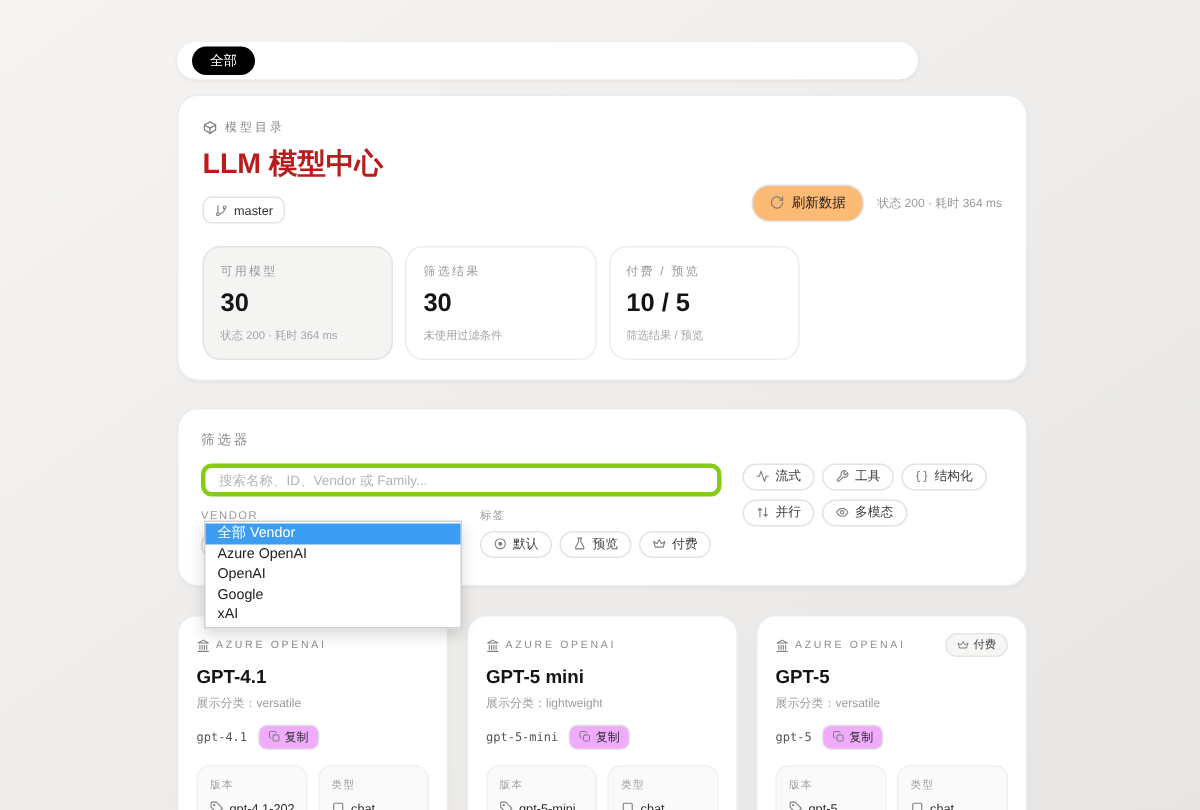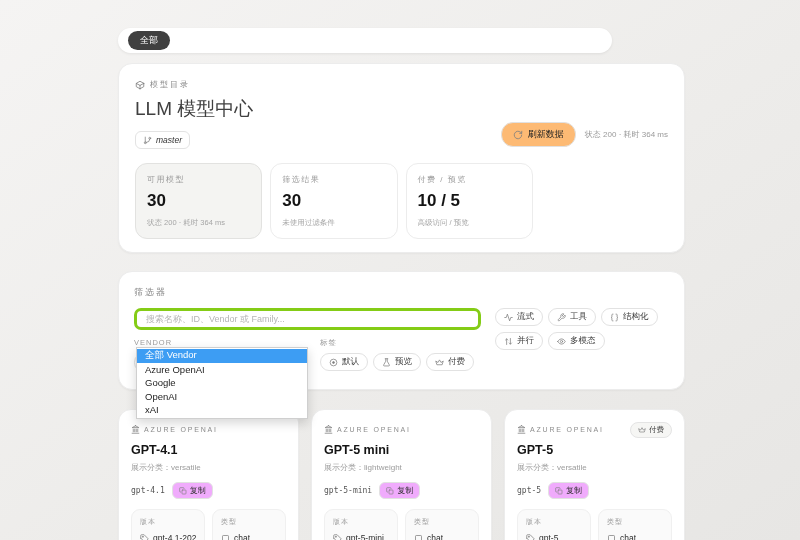--- a/index.html
+++ b/index.html
@@ -7,32 +7,32 @@
   body {
     font-family:"Liberation Sans", sans-serif;
     background:linear-gradient(145deg,#f5f4f3 0%,#edecea 55%,#e7e6e4 100%);
     position:relative; color:#222;
   }
   .col { position:absolute; left:118px; top:0; width:567px; }
 
   
   .searchbar { margin-top:28px; width:494px; height:25px; background:#fff; border-radius:13px;
     box-shadow:0 1px 3px rgba(0,0,0,.07); display:flex; align-items:center; padding-left:10px; }
-  .dark-pill { background:#404040; color:#fff; font-size:9px; padding:5px 12px; border-radius:11px; line-height:1; }
+  .dark-pill { background:#000000; color:#fff; font-size:9px; padding:5px 12px; border-radius:11px; line-height:1; }
 
   
   .card { background:#fff; border:1px solid #ececec; border-radius:14px; box-shadow:0 1px 2px rgba(0,0,0,.04); }
 
   
   .header { margin-top:10px; padding:15px 16px 13px; }
   .header-row { display:flex; justify-content:space-between; align-items:flex-end; }
   .eyebrow { display:flex; align-items:center; gap:5px; font-size:8px; letter-spacing:2px; color:#8a8a8a; }
-  .title { font-size:19px; font-weight:400; color:#404040; margin-top:6px; }
+  .title { font-size:19px; font-weight:700; color:#b91c1c; margin-top:6px; }
   .branch-badge { display:inline-flex; align-items:center; gap:4px; border:1px solid #e3e3e3; border-radius:6px;
-    padding:3px 7px; font-size:8.5px; color:#333; margin-top:9px;font-style:italic; }
+    padding:3px 7px; font-size:8.5px; color:#333; margin-top:9px; }
   .hdr-right { display:flex; align-items:center; gap:9px; padding-bottom:2px; }
   .refresh-btn { display:inline-flex; align-items:center; gap:5px; border:1px solid #e1e1e1; border-radius:12px;
     padding:5px 11px; font-size:9px; color:#222; background:#fdba74; cursor:pointer; }
   .status-text { font-size:8px; color:#9a9a9a; }
 
   .stats { display:grid; grid-template-columns:repeat(4,1fr); gap:8px; margin-top:14px; }
   .stat { border:1px solid #ececec; border-radius:12px; padding:10px 11px; background:#fff; }
   .stat.hl { background:#f4f4f2; border-color:#e2e2e0; }
   .stat-label { font-size:8px; color:#9a9a9a; letter-spacing:1.5px; }
   .stat-value { font-size:17px; font-weight:700; color:#141414; margin-top:6px; }
@@ -136,21 +136,21 @@
         <div class="stat-sub">状态 200 · 耗时 364 ms</div>
       </div>
       <div class="stat">
         <div class="stat-label">筛选结果</div>
         <div class="stat-value">30</div>
         <div class="stat-sub">未使用过滤条件</div>
       </div>
       <div class="stat">
         <div class="stat-label">付费 / 预览</div>
         <div class="stat-value">10 / 5</div>
-        <div class="stat-sub">高级访问 / 预览</div>
+        <div class="stat-sub">筛选结果 / 预览</div>
       </div>
     </div>
   </div>
 
   <div class="card filters">
     <div class="filter-title">筛选器</div>
     <div class="filter-body">
       <div class="filter-left">
         <input class="search-input" placeholder="搜索名称、ID、Vendor 或 Family..." style="">
         <div class="filter-row">
@@ -427,16 +427,16 @@
       </div>
 
     </div>
 
   </div>
 </div>
 
 <div class="dropdown">
   <div class="option selected">全部 Vendor</div>
   <div class="option">Azure OpenAI</div>
+  <div class="option">OpenAI</div>
   <div class="option">Google</div>
-  <div class="option">OpenAI</div>
   <div class="option">xAI</div>
 </div>
 
 </body></html>

